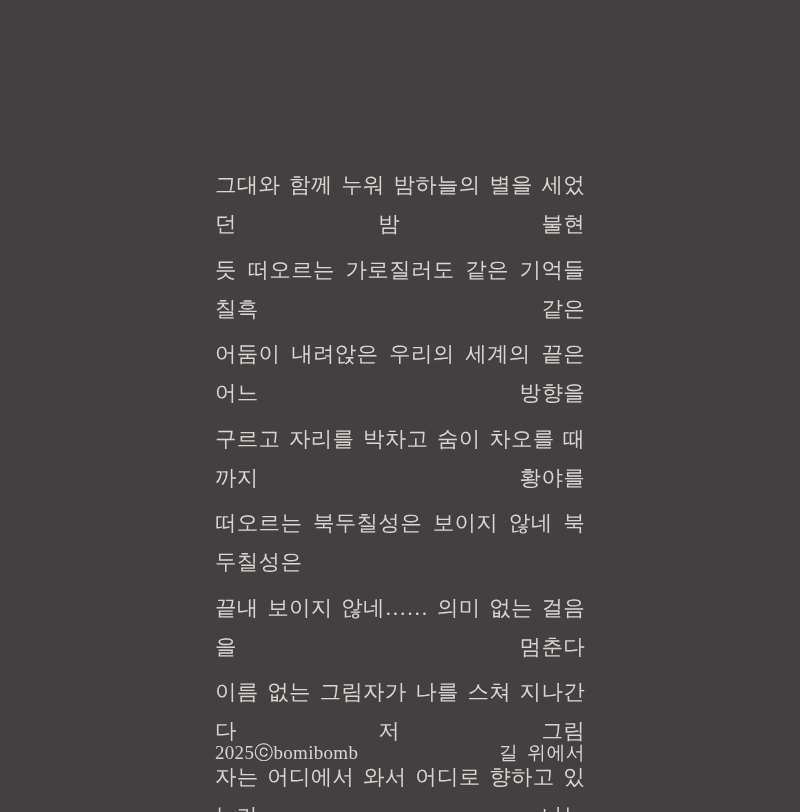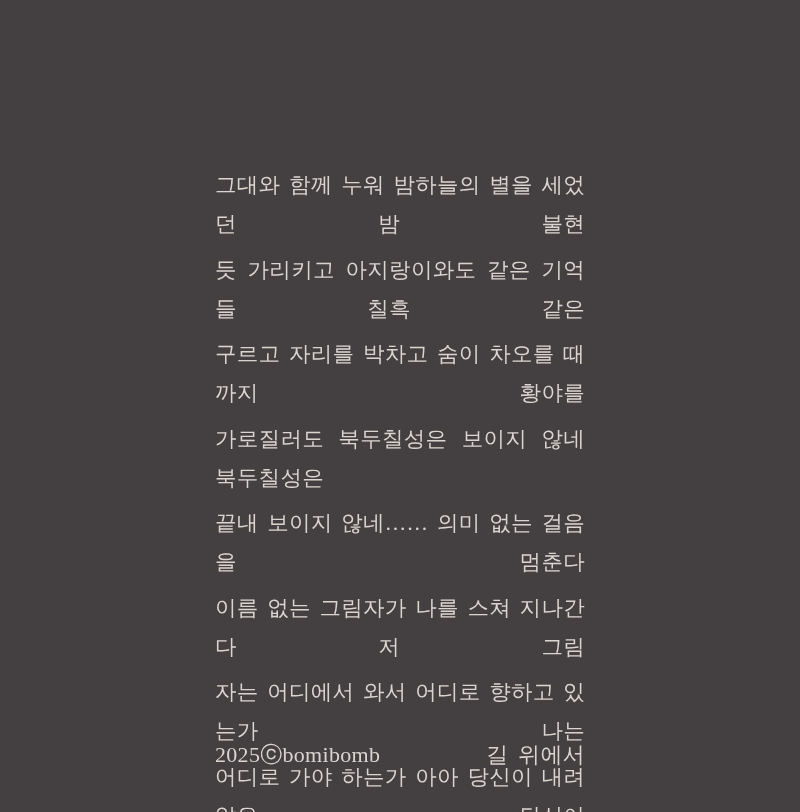--- a/index.html
+++ b/index.html
@@ -45,37 +45,38 @@
   }
   .footer {
     position: absolute;
     left: 215px;
     right: 215px;
     top: 740px;
     display: flex;
     justify-content: space-between;
     align-items: baseline;
     color: #DAD5D1;
-    font-size: 22px;
+    font-size: 19px;
     letter-spacing: 0.3px;
   }
   .footer .title {
     word-spacing: 4px;
   }
 </style>
 </head>
 <body>
 
 <div class="card">
 
   <div class="poem">
     <div class="poem-line">그대와 함께 누워 밤하늘의 별을 세었던 밤 불현</div>
-    <div class="poem-line">듯 가리키고 아지랑이와도 같은 기억들 칠흑 같은</div>
+    <div class="poem-line">듯 떠오르는 가로질러도 같은 기억들 칠흑 같은</div>
+    <div class="poem-line">어둠이 내려앉은 우리의 세계의 끝은 어느 방향을</div>
     <div class="poem-line">구르고 자리를 박차고 숨이 차오를 때까지 황야를</div>
-    <div class="poem-line">가로질러도 북두칠성은 보이지 않네 북두칠성은</div>
+    <div class="poem-line">떠오르는 북두칠성은 보이지 않네 북두칠성은</div>
     <div class="poem-line">끝내 보이지 않네…… 의미 없는 걸음을 멈춘다</div>
     <div class="poem-line">이름 없는 그림자가 나를 스쳐 지나간다 저 그림</div>
     <div class="poem-line">자는 어디에서 와서 어디로 향하고 있는가 나는</div>
     <div class="poem-line">어디로 가야 하는가 아아 당신이 내려앉은 당신이</div>
     <div class="poem-line">떠오르는 이 비에 내 모든 흔적이 함께 씻겨 내려</div>
     <div class="poem-line">갈 수 있다면 다시 별을 헤아릴 수 있다면 당신의</div>
     <div class="poem-line last">별자리를 붙잡을 수 있다면</div>
   </div>
 
   <div class="footer">

